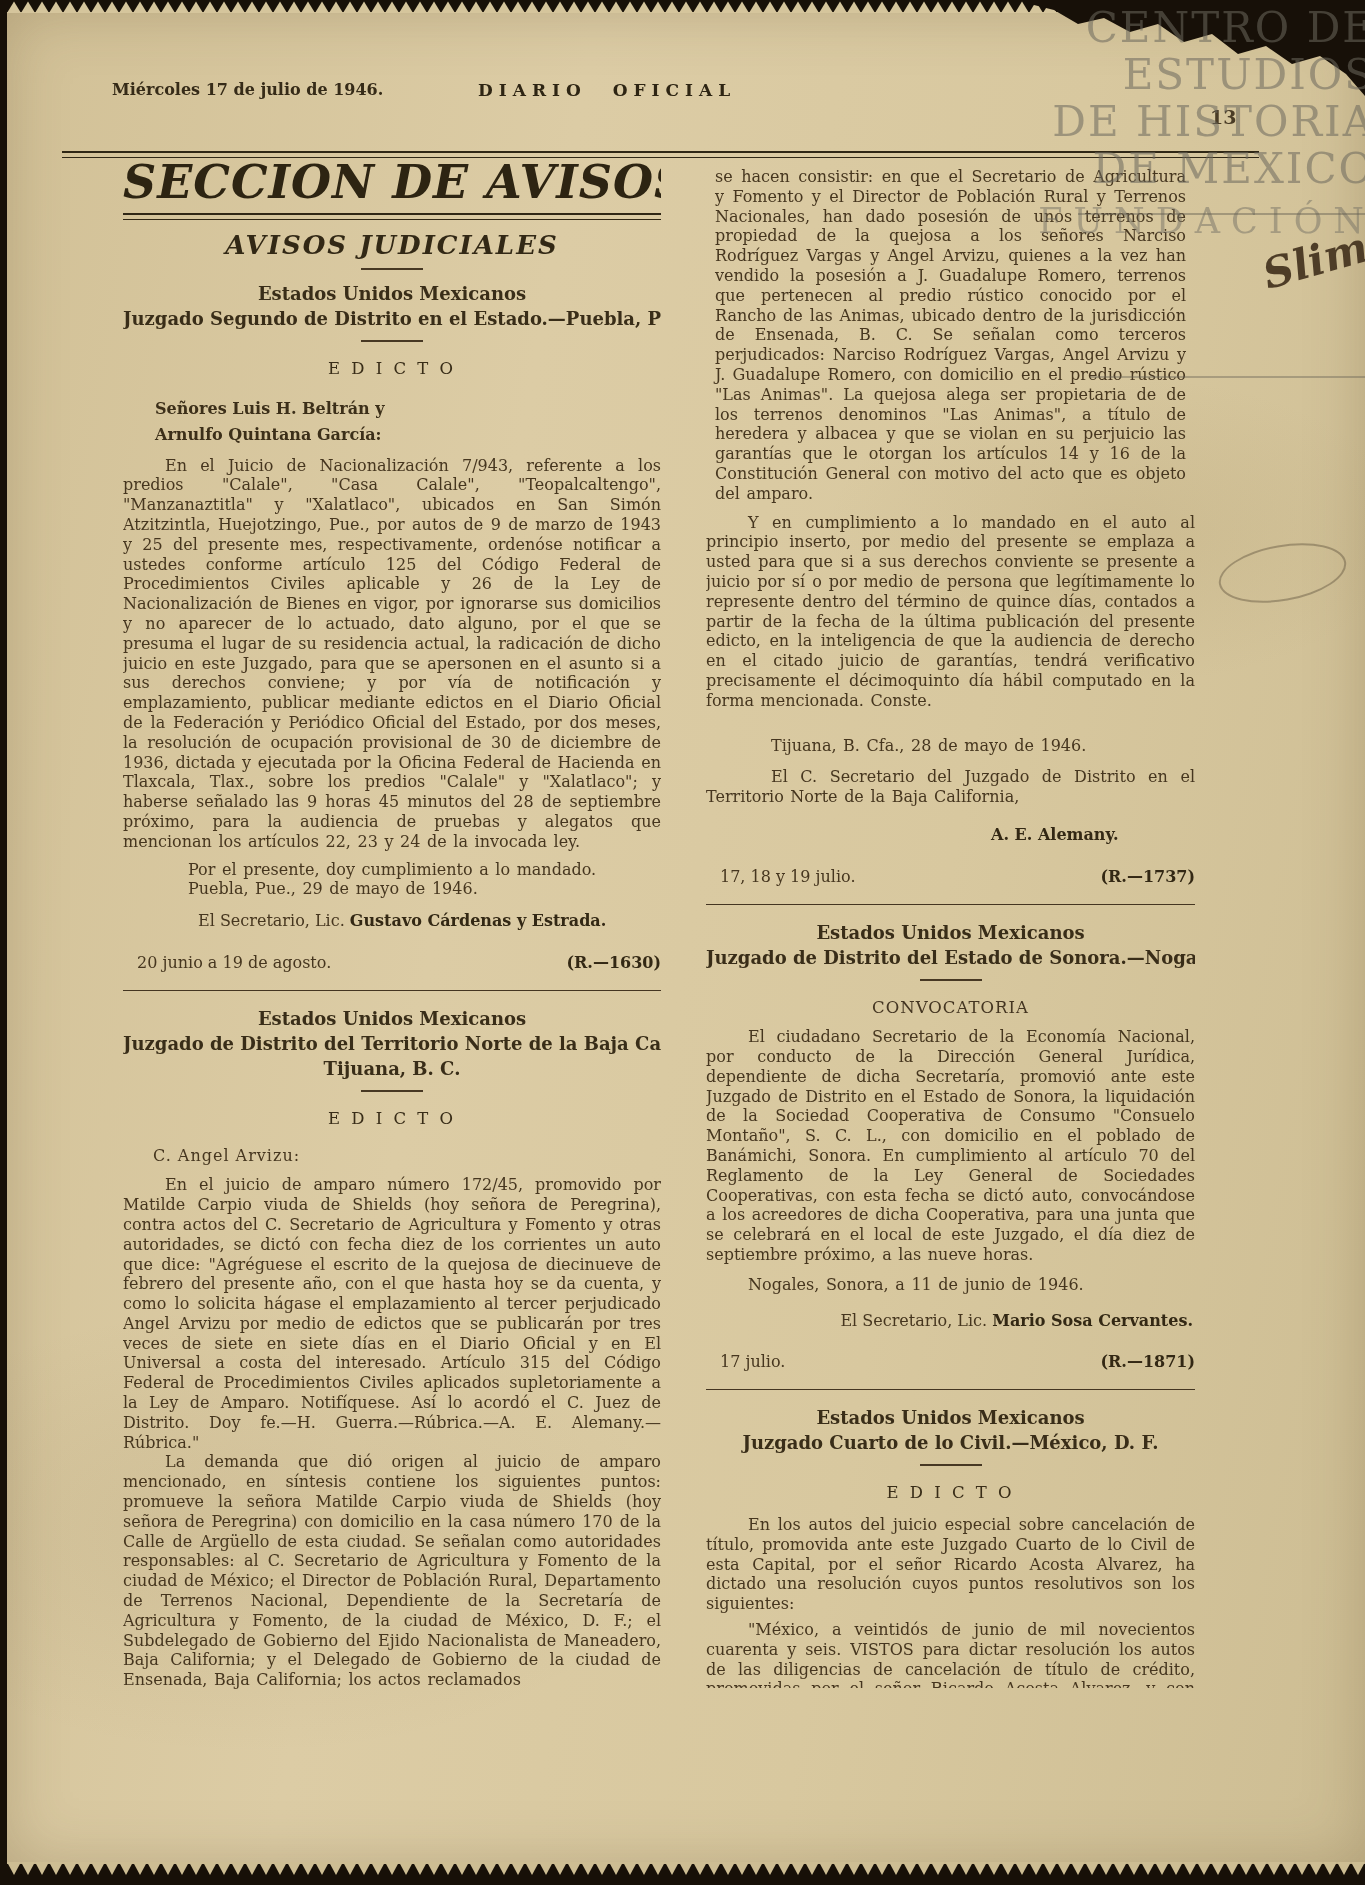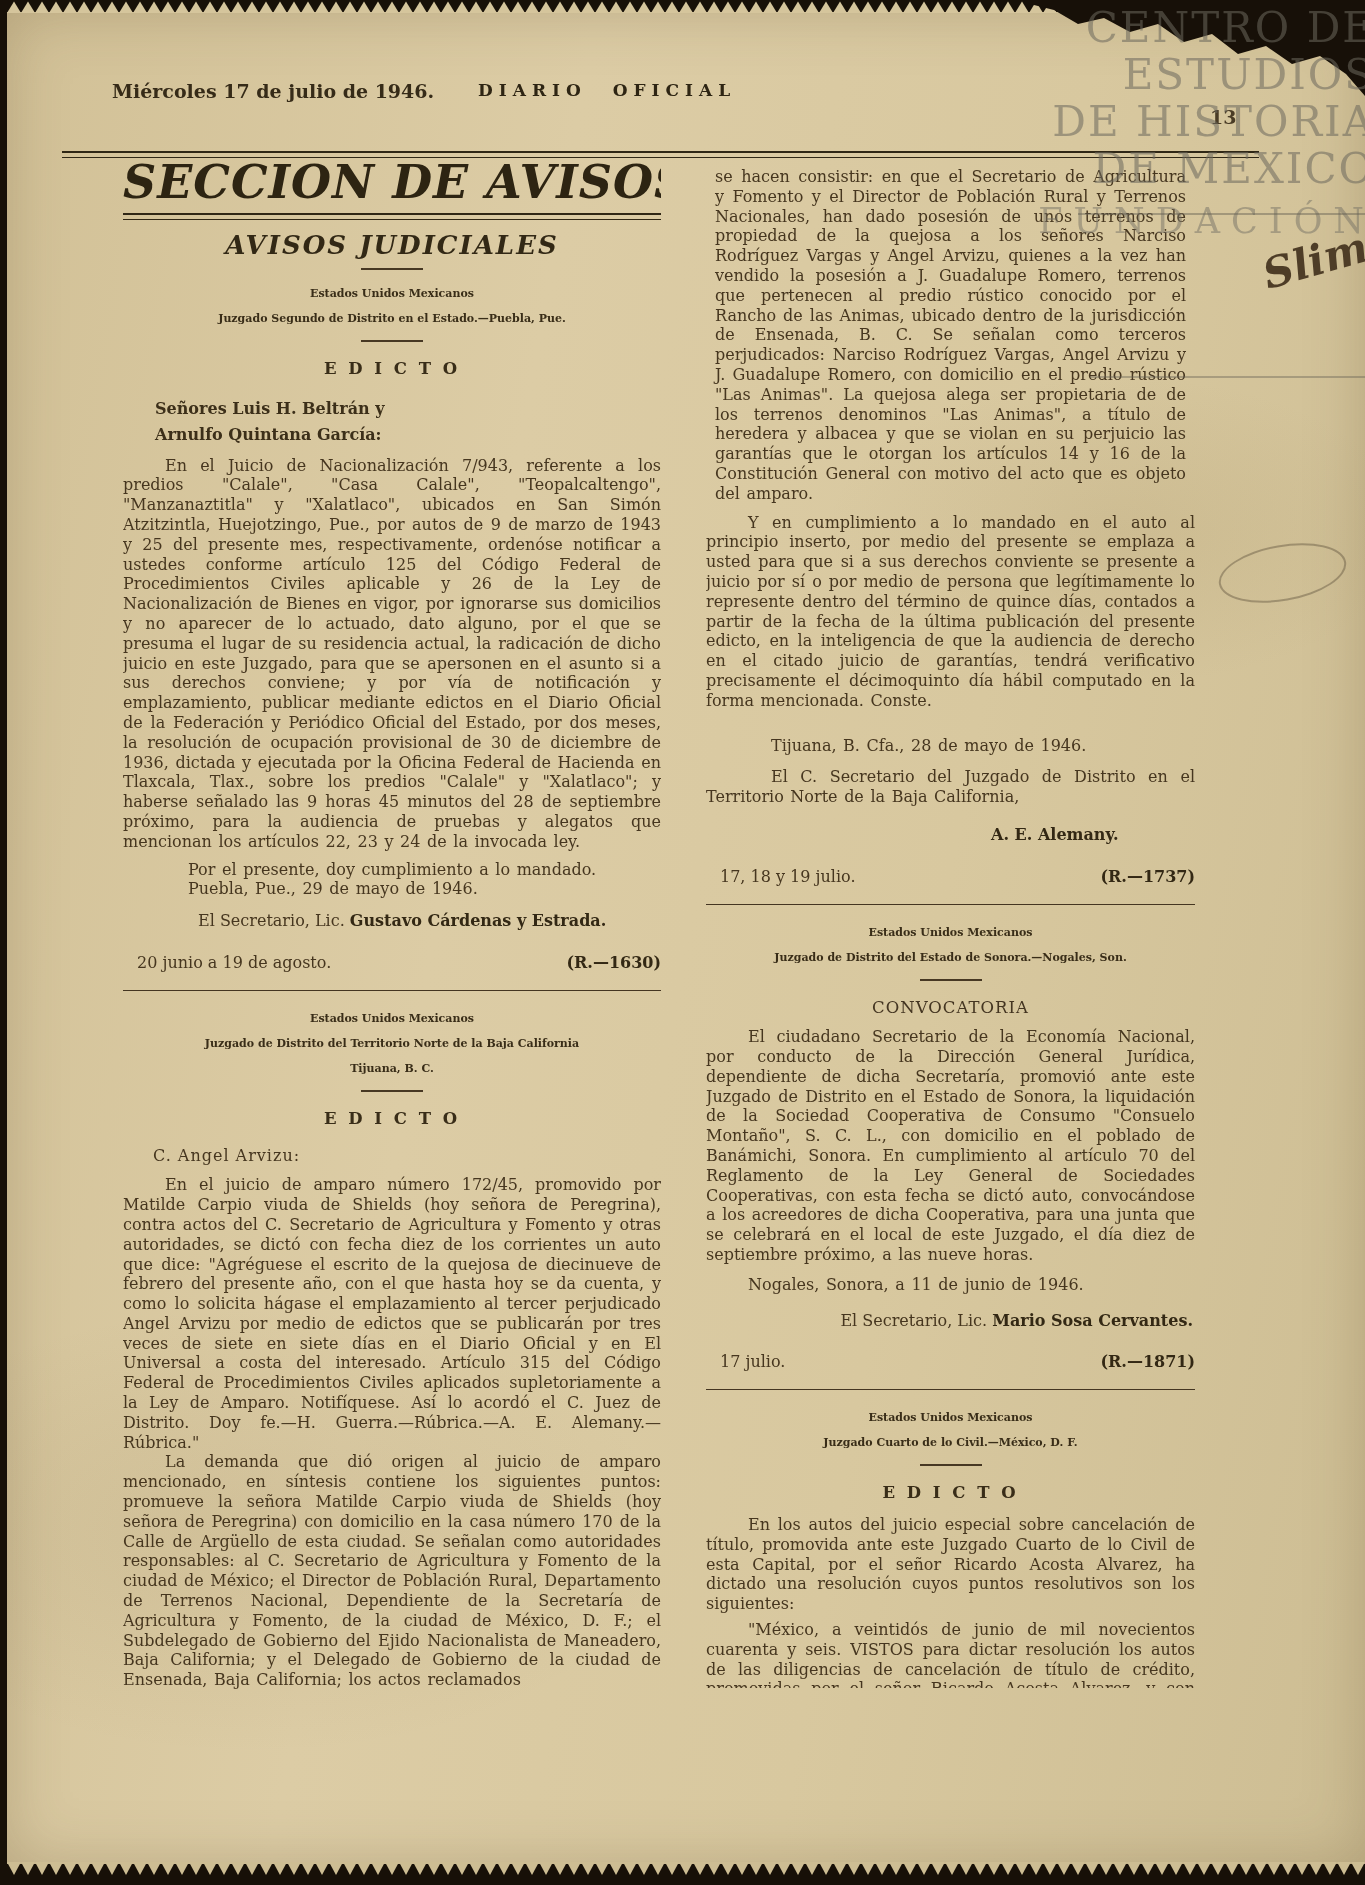--- a/index.html
+++ b/index.html
@@ -14,42 +14,42 @@
       radial-gradient(ellipse 420px 220px at 82% 28%, rgba(165,143,96,.18), transparent 70%),
       radial-gradient(ellipse 600px 320px at 18% 82%, rgba(120,100,60,.10), transparent 70%),
       linear-gradient(100deg,#d2c197 0%,#dccca5 35%,#d8c89f 65%,#cdbd93 100%);
     box-shadow:inset 0 0 60px rgba(90,70,40,.25);
   }
   .tear-top,.tear-bottom{position:absolute;left:7px;width:1358px;height:13px;}
   .tear-top{top:0;}
   .tear-bottom{top:1862px;}
   .corner-tear{position:absolute;left:1030px;top:0;}
   
-  .hdr-date{position:absolute;left:112px;top:80px;font-size:19px;font-weight:bold;color:#362b18;}
+  .hdr-date{position:absolute;left:112px;top:80px;font-size:16px;font-weight:bold;color:#362b18;}
   .hdr-title{position:absolute;left:478px;top:80px;font-size:17px;font-weight:bold;letter-spacing:6px;word-spacing:14px;color:#2e2513;}
   .hdr-page{position:absolute;left:1210px;top:106px;font-size:19px;font-weight:bold;color:#4a3c26;}
   .hdr-rule{position:absolute;left:62px;top:151px;width:1197px;height:4px;border-top:2.5px solid #2f2715;border-bottom:1.3px solid #2f2715;}
   
   .wm{position:absolute;right:-10px;top:4px;text-align:right;color:rgba(108,104,92,.55);line-height:47px;font-size:42px;letter-spacing:2px;z-index:5;pointer-events:none;}
   .wm .wm-fund{font-size:35px;letter-spacing:11px;color:rgba(118,114,102,.5);margin-top:6px;}
   .wm-rule1{position:absolute;left:1078px;top:213px;width:287px;border-top:2px solid rgba(100,95,82,.45);z-index:5;}
   .wm-rule2{position:absolute;left:1090px;top:376px;width:275px;border-top:2px solid rgba(100,95,82,.4);z-index:5;}
   .wm-ellipse{position:absolute;left:1218px;top:545px;width:125px;height:52px;border:2.5px solid rgba(85,72,52,.4);border-radius:50%;transform:rotate(-10deg);z-index:5;}
   .wm-sig{position:absolute;left:1262px;top:236px;font-size:42px;font-style:italic;font-weight:bold;color:#4e3d27;transform:rotate(-16deg);z-index:6;}
   
   .col{position:absolute;color:#46361f;font-size:16px;line-height:19.8px;}
   .col-left{left:123px;top:156px;width:538px;height:1545px;overflow:hidden;}
   .col-right{left:706px;top:158px;width:489px;height:1530px;overflow:hidden;}
   .section-title{font-size:46px;line-height:52px;font-weight:bold;font-style:italic;letter-spacing:1px;color:#2d2412;white-space:nowrap;}
   .double-rule{height:4px;border-top:2.5px solid #302715;border-bottom:1.3px solid #302715;margin-top:5px;}
   .subsection{font-size:26px;font-weight:bold;font-style:italic;text-align:center;letter-spacing:2px;color:#3228156;color:#322815;margin-top:16px;}
   .short-rule{width:62px;border-top:2px solid #473823;margin:12px auto 0 auto;}
-  .jur{text-align:center;font-weight:bold;font-size:11px;line-height:25px;color:#392d18;margin-top:11px;}
+  .jur{text-align:center;font-weight:bold;font-size:18px;line-height:25px;color:#392d18;margin-top:11px;}
   .jur div{white-space:nowrap;}
-  .doc-type{text-align:center;font-weight:bold;font-size:16.5px;letter-spacing:3px;color:#392d18;margin-top:17px;}
+  .doc-type{text-align:center;font-weight:normal;font-size:16.5px;letter-spacing:3px;color:#392d18;margin-top:17px;}
   .doc-type.plain{font-weight:normal;letter-spacing:1px;color:#443521;}
   .addressee{font-weight:bold;margin-top:17px;line-height:26px;padding-left:32px;color:#3c2f19;}
   .addressee-plain{margin-top:17px;padding-left:30px;letter-spacing:1px;}
   p.body{margin:0;text-align:justify;text-indent:42px;word-spacing:1.5px;margin-top:8px;}
   p.cont{margin:9px;text-align:justify;word-spacing:1.5px;}
   p.nomargin{margin-top:0;}
   .line-ind{margin-top:11px;padding-left:65px;}
   .sig{margin-top:12px;padding-left:75px;}
   .sig b{color:#33281472;color:#332814;}
   .sig-right{margin-top:16px;text-align:right;padding-right:2px;}

